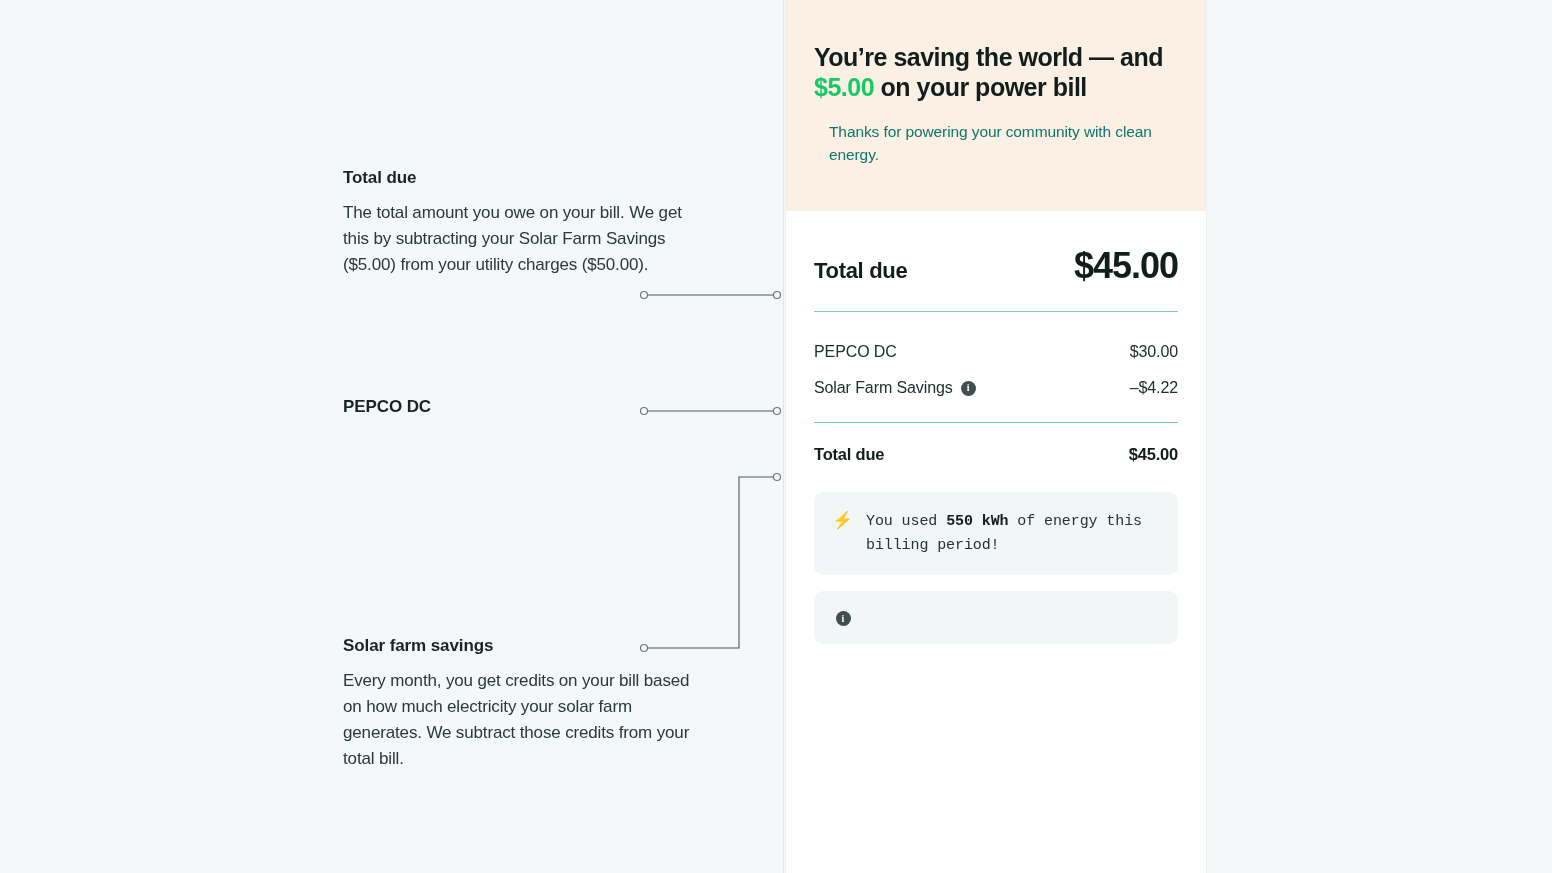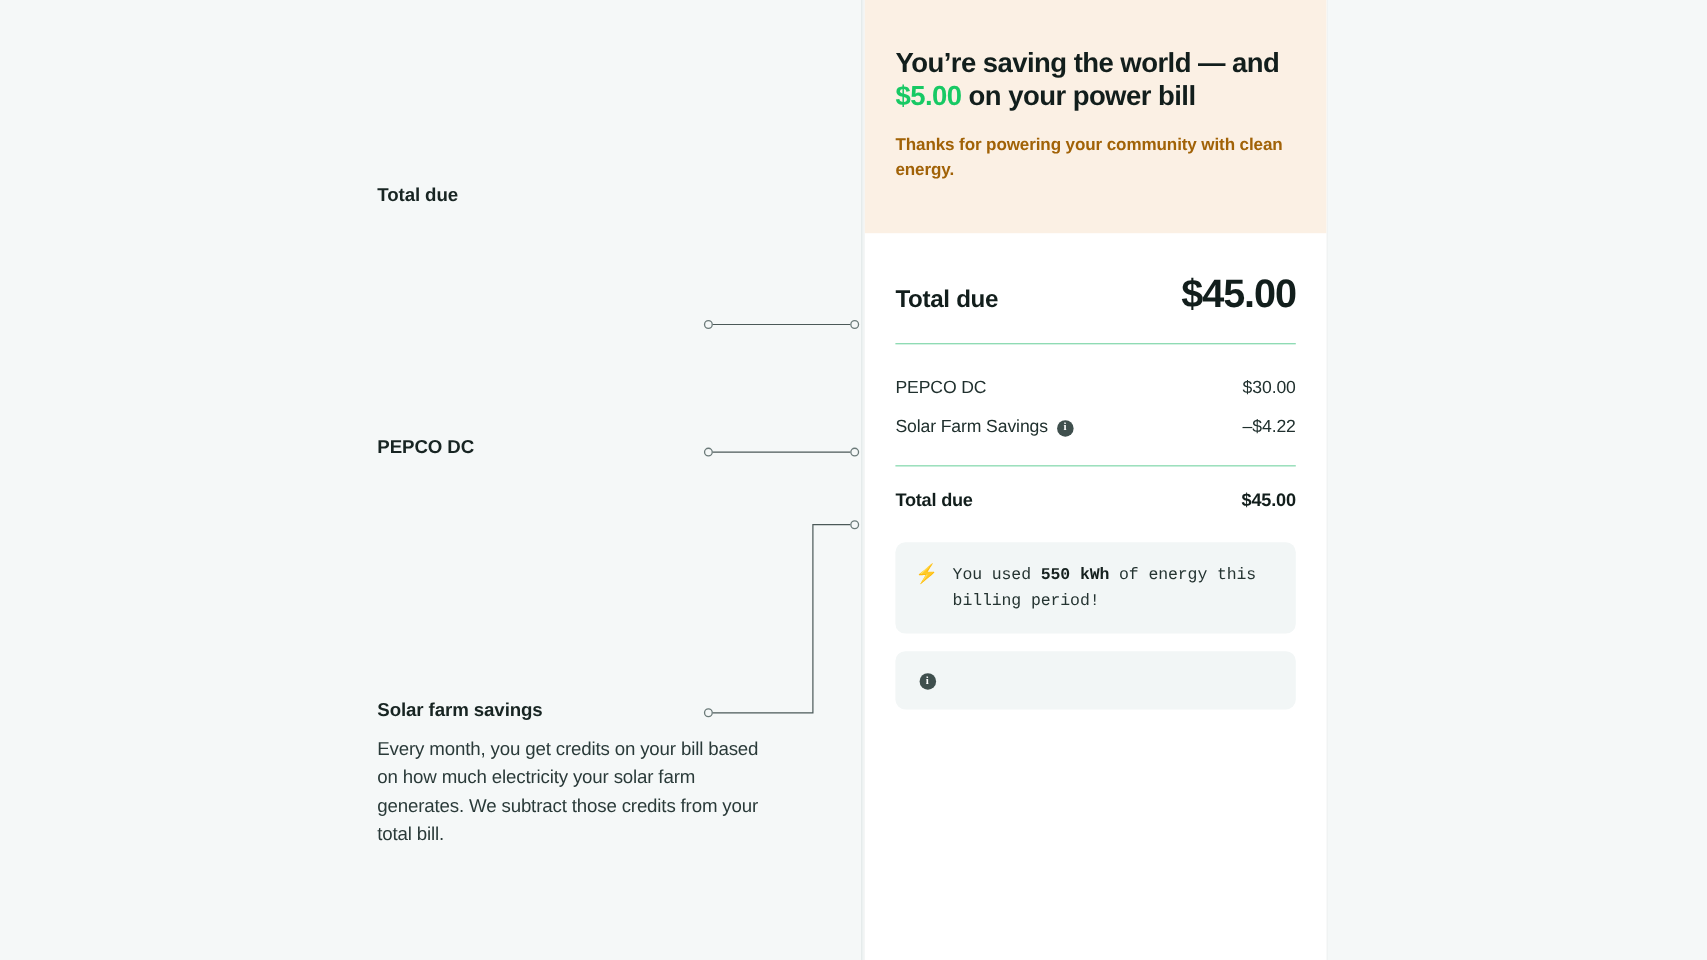--- a/index.html
+++ b/index.html
@@ -74,38 +74,37 @@
     left: 786px;
     top: 0;
     width: 420px;
     height: 873px;
     background: #ffffff;
     box-shadow: 0 0 0 1px rgba(0,0,0,0.03);
     overflow: hidden;
   }
   .hero {
     background: #fbf0e4;
-    padding: 42px 28px 46px 28px;
+    padding: 42px 28px 30px 28px;
   }
   .hero-title {
     font-size: 25px;
     font-weight: bold;
     line-height: 30px;
     letter-spacing: -0.5px;
     margin: 0 0 18px 0;
     color: #121e1c;
   }
   .hero-amount { color: #17c964; }
   .hero-sub {
     font-size: 15.5px;
     line-height: 23px;
-    color: #a16207;
-    margin: 0;
+    color: #0f766e;
+    margin: 15px;
     letter-spacing: -0.1px;
-    font-weight: bold;
   }
 
   .summary {
     padding: 34px 28px 0 28px;
   }
   .total-row-big {
     display: flex;
     align-items: baseline;
     justify-content: space-between;
   }
@@ -221,20 +220,21 @@
     <line x1="648" y1="411" x2="773" y2="411" stroke="#4b5958" stroke-width="1.1"></line>
     <circle cx="777" cy="411" r="3.5" fill="none" stroke="#6b7a79" stroke-width="1.2"></circle>
 
     <circle cx="644" cy="648" r="3.5" fill="none" stroke="#6b7a79" stroke-width="1.2"></circle>
     <polyline points="648,648 739,648 739,477 773,477" fill="none" stroke="#4b5958" stroke-width="1.1"></polyline>
     <circle cx="777" cy="477" r="3.5" fill="none" stroke="#6b7a79" stroke-width="1.2"></circle>
   </svg>
 
   <div class="anno" id="anno-total">
     <div class="anno-title">Total due</div>
+    <p class="anno-body">The total amount you owe on your bill. We get this by subtracting your Solar Farm Savings ($5.00) from your utility charges ($50.00).</p>
   </div>
 
   <div class="anno" id="anno-pepco">
     <div class="anno-title">PEPCO DC</div>
   </div>
 
   <div class="anno" id="anno-solar">
     <div class="anno-title">Solar farm savings</div>
     <p class="anno-body">Every month, you get credits on your bill based on how much electricity your solar farm generates. We subtract those credits from your total bill.</p>
   </div>

